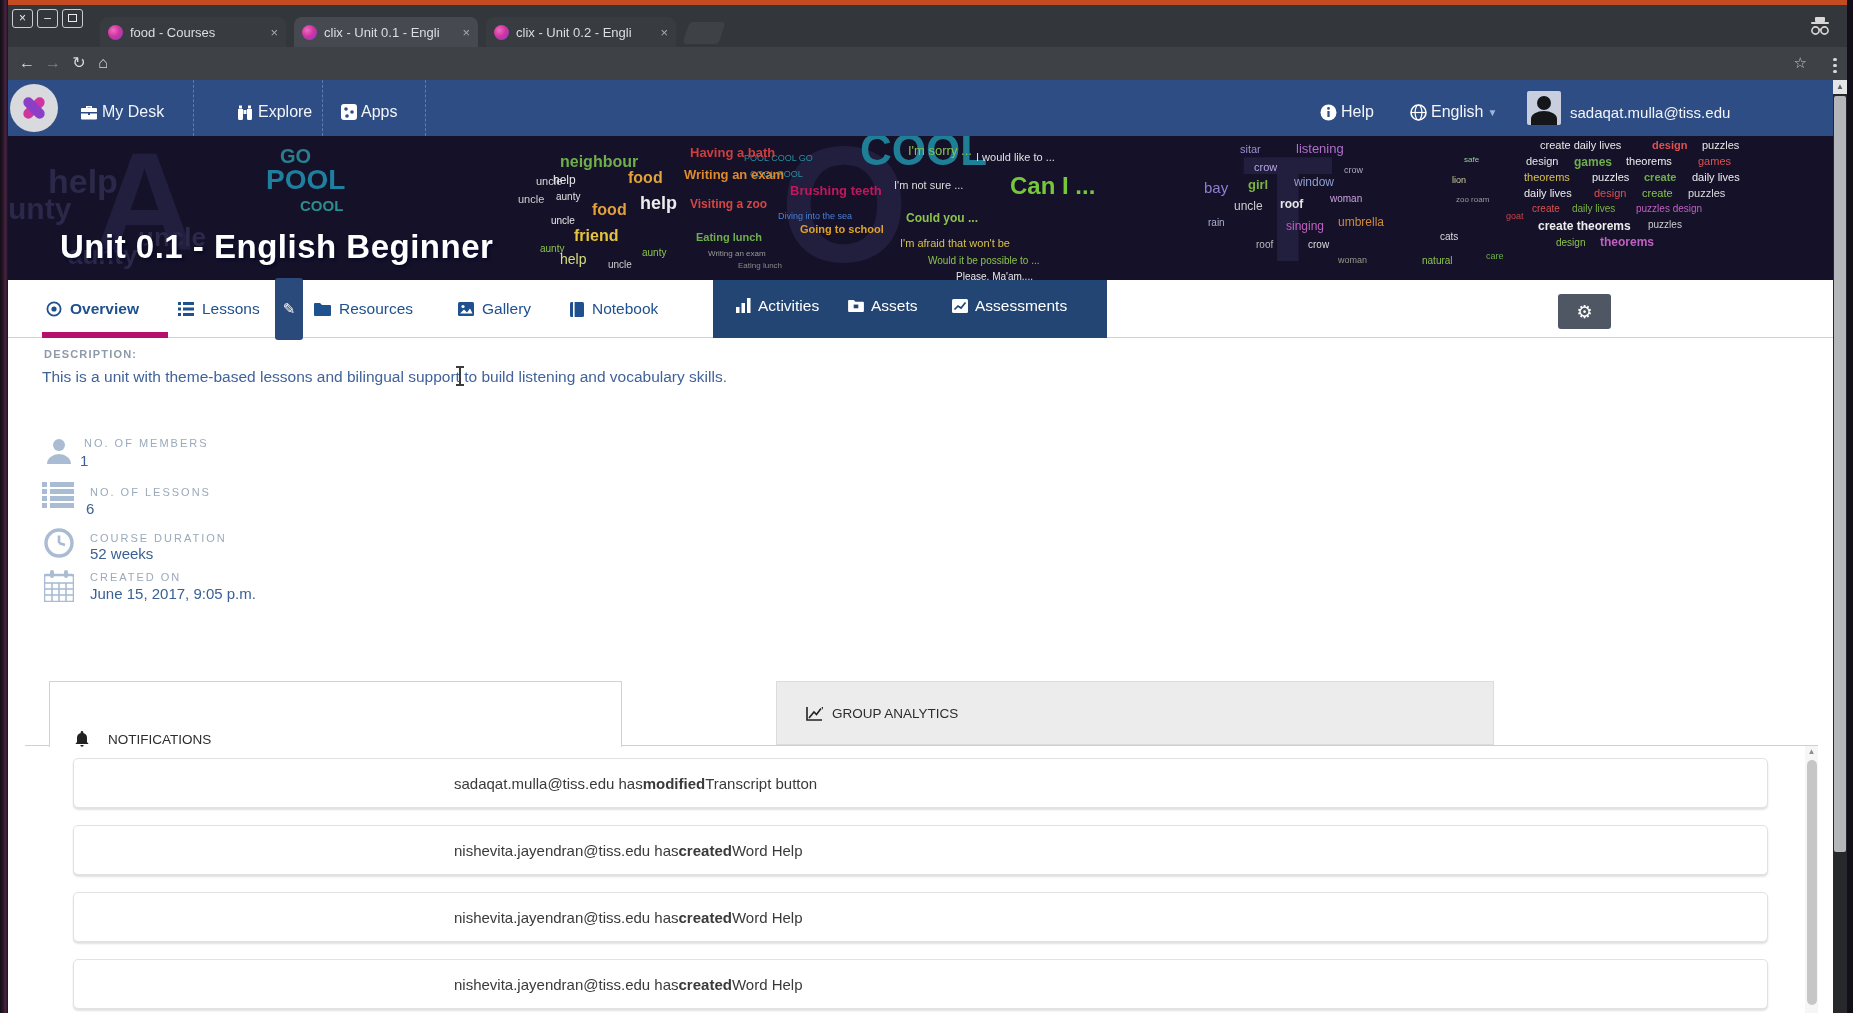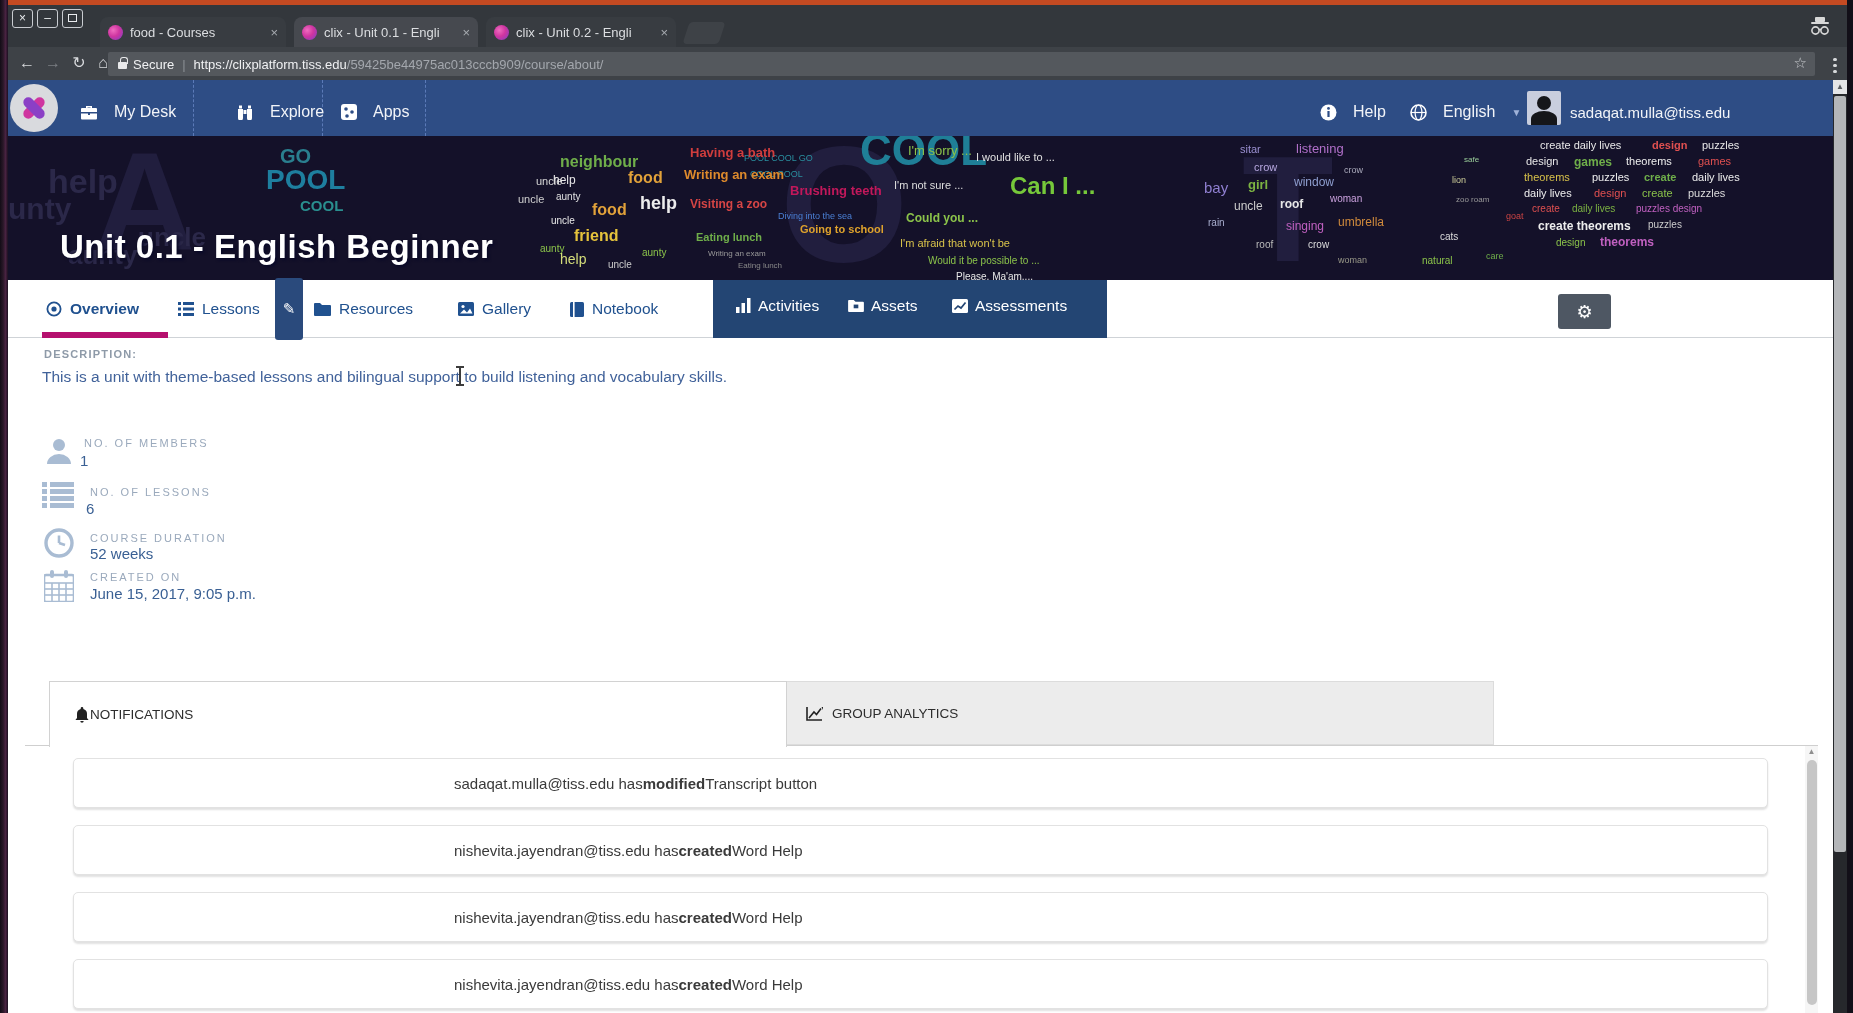--- a/index.html
+++ b/index.html
@@ -52,21 +52,21 @@
 
   
   .bscroll{position:absolute;left:1825px;top:75px;width:14px;height:933px;background:#26282c;}
   .bscroll .btn{position:absolute;left:0;top:0;width:14px;height:14px;background:#e4e5e7;color:#5a5e63;
                 font-size:8px;text-align:center;line-height:14px;}
   .bscroll .thumb{position:absolute;left:1px;top:16px;width:12px;height:756px;background:#b4b6b9;border-radius:2px;}
 
   
   .navbar{position:absolute;left:0;top:0;width:100%;height:56px;background:#2e4d85;color:#f2f4f8;}
   .navsep{position:absolute;top:0;bottom:0;border-left:1px dashed rgba(130,160,225,.55);}
-  .navitem{position:absolute;top:0;height:64px;display:flex;align-items:center;font-size:16px;gap:16px;}
+  .navitem{position:absolute;top:0;height:64px;display:flex;align-items:center;font-size:16px;gap:4px;}
   .logo{position:absolute;left:2px;top:4px;width:48px;height:48px;border-radius:50%;background:#d9dade;
         display:flex;align-items:center;justify-content:center;overflow:hidden;}
   .knot{position:relative;width:26px;height:26px;transform:rotate(45deg);}
   .knot i{position:absolute;border-radius:6px;}
   .knot .p1{left:8px;top:0;width:10px;height:26px;background:#cf35a0;}
   .knot .p2{left:0;top:8px;width:26px;height:10px;background:#8b3fc6;}
   .avatarbox{position:absolute;left:1519px;top:11px;width:34px;height:34px;background:#c9cede;border-radius:2px;overflow:hidden;}
   .avatarbox .head{position:absolute;left:10px;top:5px;width:14px;height:14px;border-radius:50%;background:#15161a;}
   .avatarbox .body{position:absolute;left:4px;top:20px;width:26px;height:16px;border-radius:50% 50% 0 0;background:#15161a;}
   .caret{font-size:10px;color:#9fb2d8;}
@@ -95,22 +95,22 @@
   .stat-icon{position:absolute;color:#a9bcd3;}
   .stat-label{position:absolute;font-size:11px;letter-spacing:2px;color:#9aa9bc;}
   .stat-value{position:absolute;font-size:15px;color:#3a6094;}
 
   
   .ibeam{position:absolute;left:447px;top:286px;width:10px;height:20px;z-index:9;}
   .ibeam .stem{position:absolute;left:4px;top:2px;width:2px;height:16px;background:#3c3c3c;}
   .ibeam .cap{position:absolute;left:1px;width:8px;height:2px;background:#3c3c3c;}
 
   
-  .sectab-notif{position:absolute;left:41px;top:601px;width:738px;height:66px;background:#fff;
-                border:1px solid #d2d2d2;border-bottom:none;z-index:3;display:flex;align-items:center;padding-left:25px;gap:1px;
+  .sectab-notif{position:absolute;left:41px;top:601px;width:573px;height:66px;background:#fff;
+                border:1px solid #d2d2d2;border-bottom:none;z-index:3;display:flex;align-items:flex-end;padding-left:25px;gap:19px;
                 font-size:13.5px;color:#2d2d2d;}
   .sectab-ga{position:absolute;left:768px;top:601px;width:718px;height:64px;background:#ececec;
              border:1px solid #dcdcdc;display:flex;align-items:center;padding-left:29px;gap:9px;
              font-size:13.5px;color:#2d2d2d;}
   .panel-line{position:absolute;left:17px;top:665px;width:1793px;height:0;border-top:1px solid #cfcfcf;z-index:1;}
 
   
   .cards{position:absolute;left:49px;top:678px;width:1711px;display:flex;flex-direction:column;gap:17px;}
   .card{height:50px;background:#fff;border:1px solid #e2e2e2;border-radius:5px;
         box-shadow:0 2px 2px rgba(0,0,0,.12);display:flex;align-items:center;padding-left:380px;
@@ -159,27 +159,20 @@
       <circle cx="17.5" cy="13.5" r="3.6" fill="none" stroke="#d8d8d8" stroke-width="1.6"></circle>
       <path d="M12 13 q1 -1.4 2 0" fill="none" stroke="#d8d8d8" stroke-width="1.4"></path>
     </svg>
   </div>
 
   <div class="urlbar">
     <div class="navico" style="left:8px;">←</div>
     <div class="navico" style="left:34px;color:#7b7f84;">→</div>
     <div class="navico" style="left:60px;">↻</div>
     <div class="navico" style="left:84px;">⌂</div>
-    <div class="urlfield">
-      <span class="lock"></span>
-      <span>Secure</span>
-      <span class="urlsep">|</span>
-      <span class="nowrap">https://clixplatform.tiss.edu</span>
-        <span class="urlpath nowrap">/59425be44975ac013cccb909/course/about/</span>
-    </div>
     <div class="star">☆</div>
     <div class="menudots">
         <i></i>
         <i></i>
         <i></i>
       </div>
   </div>
 
   <div class="page">
 

